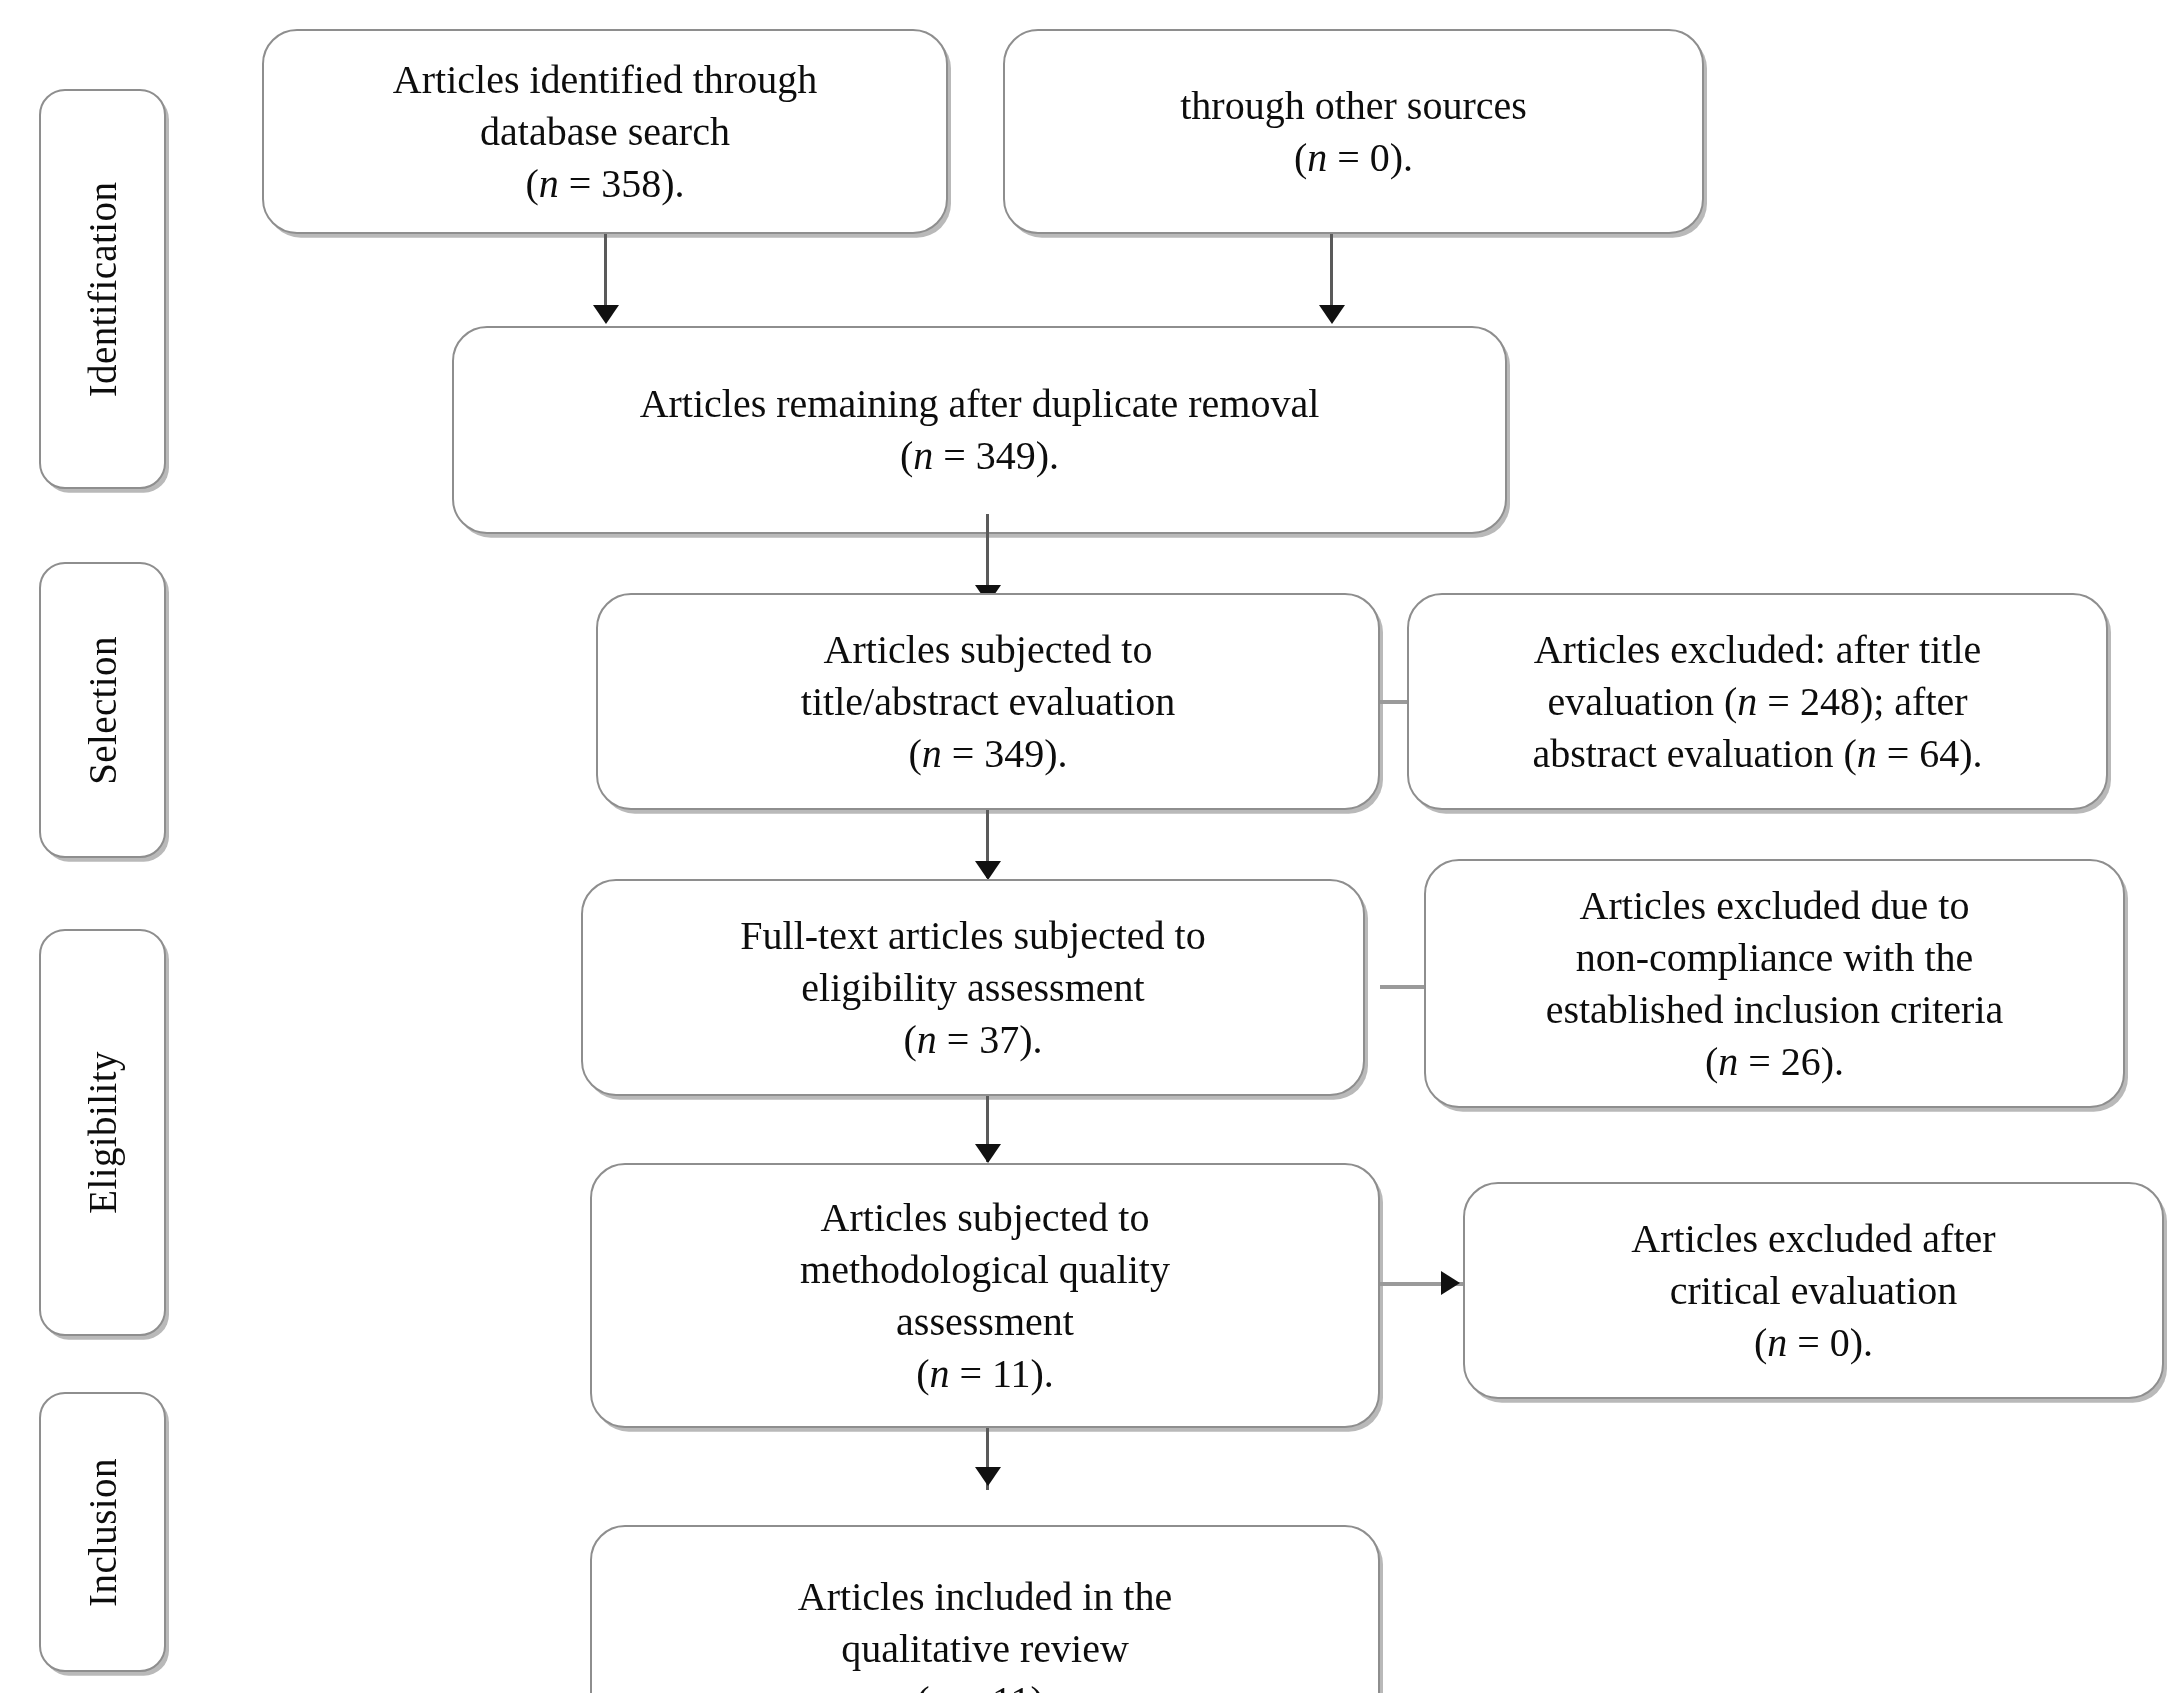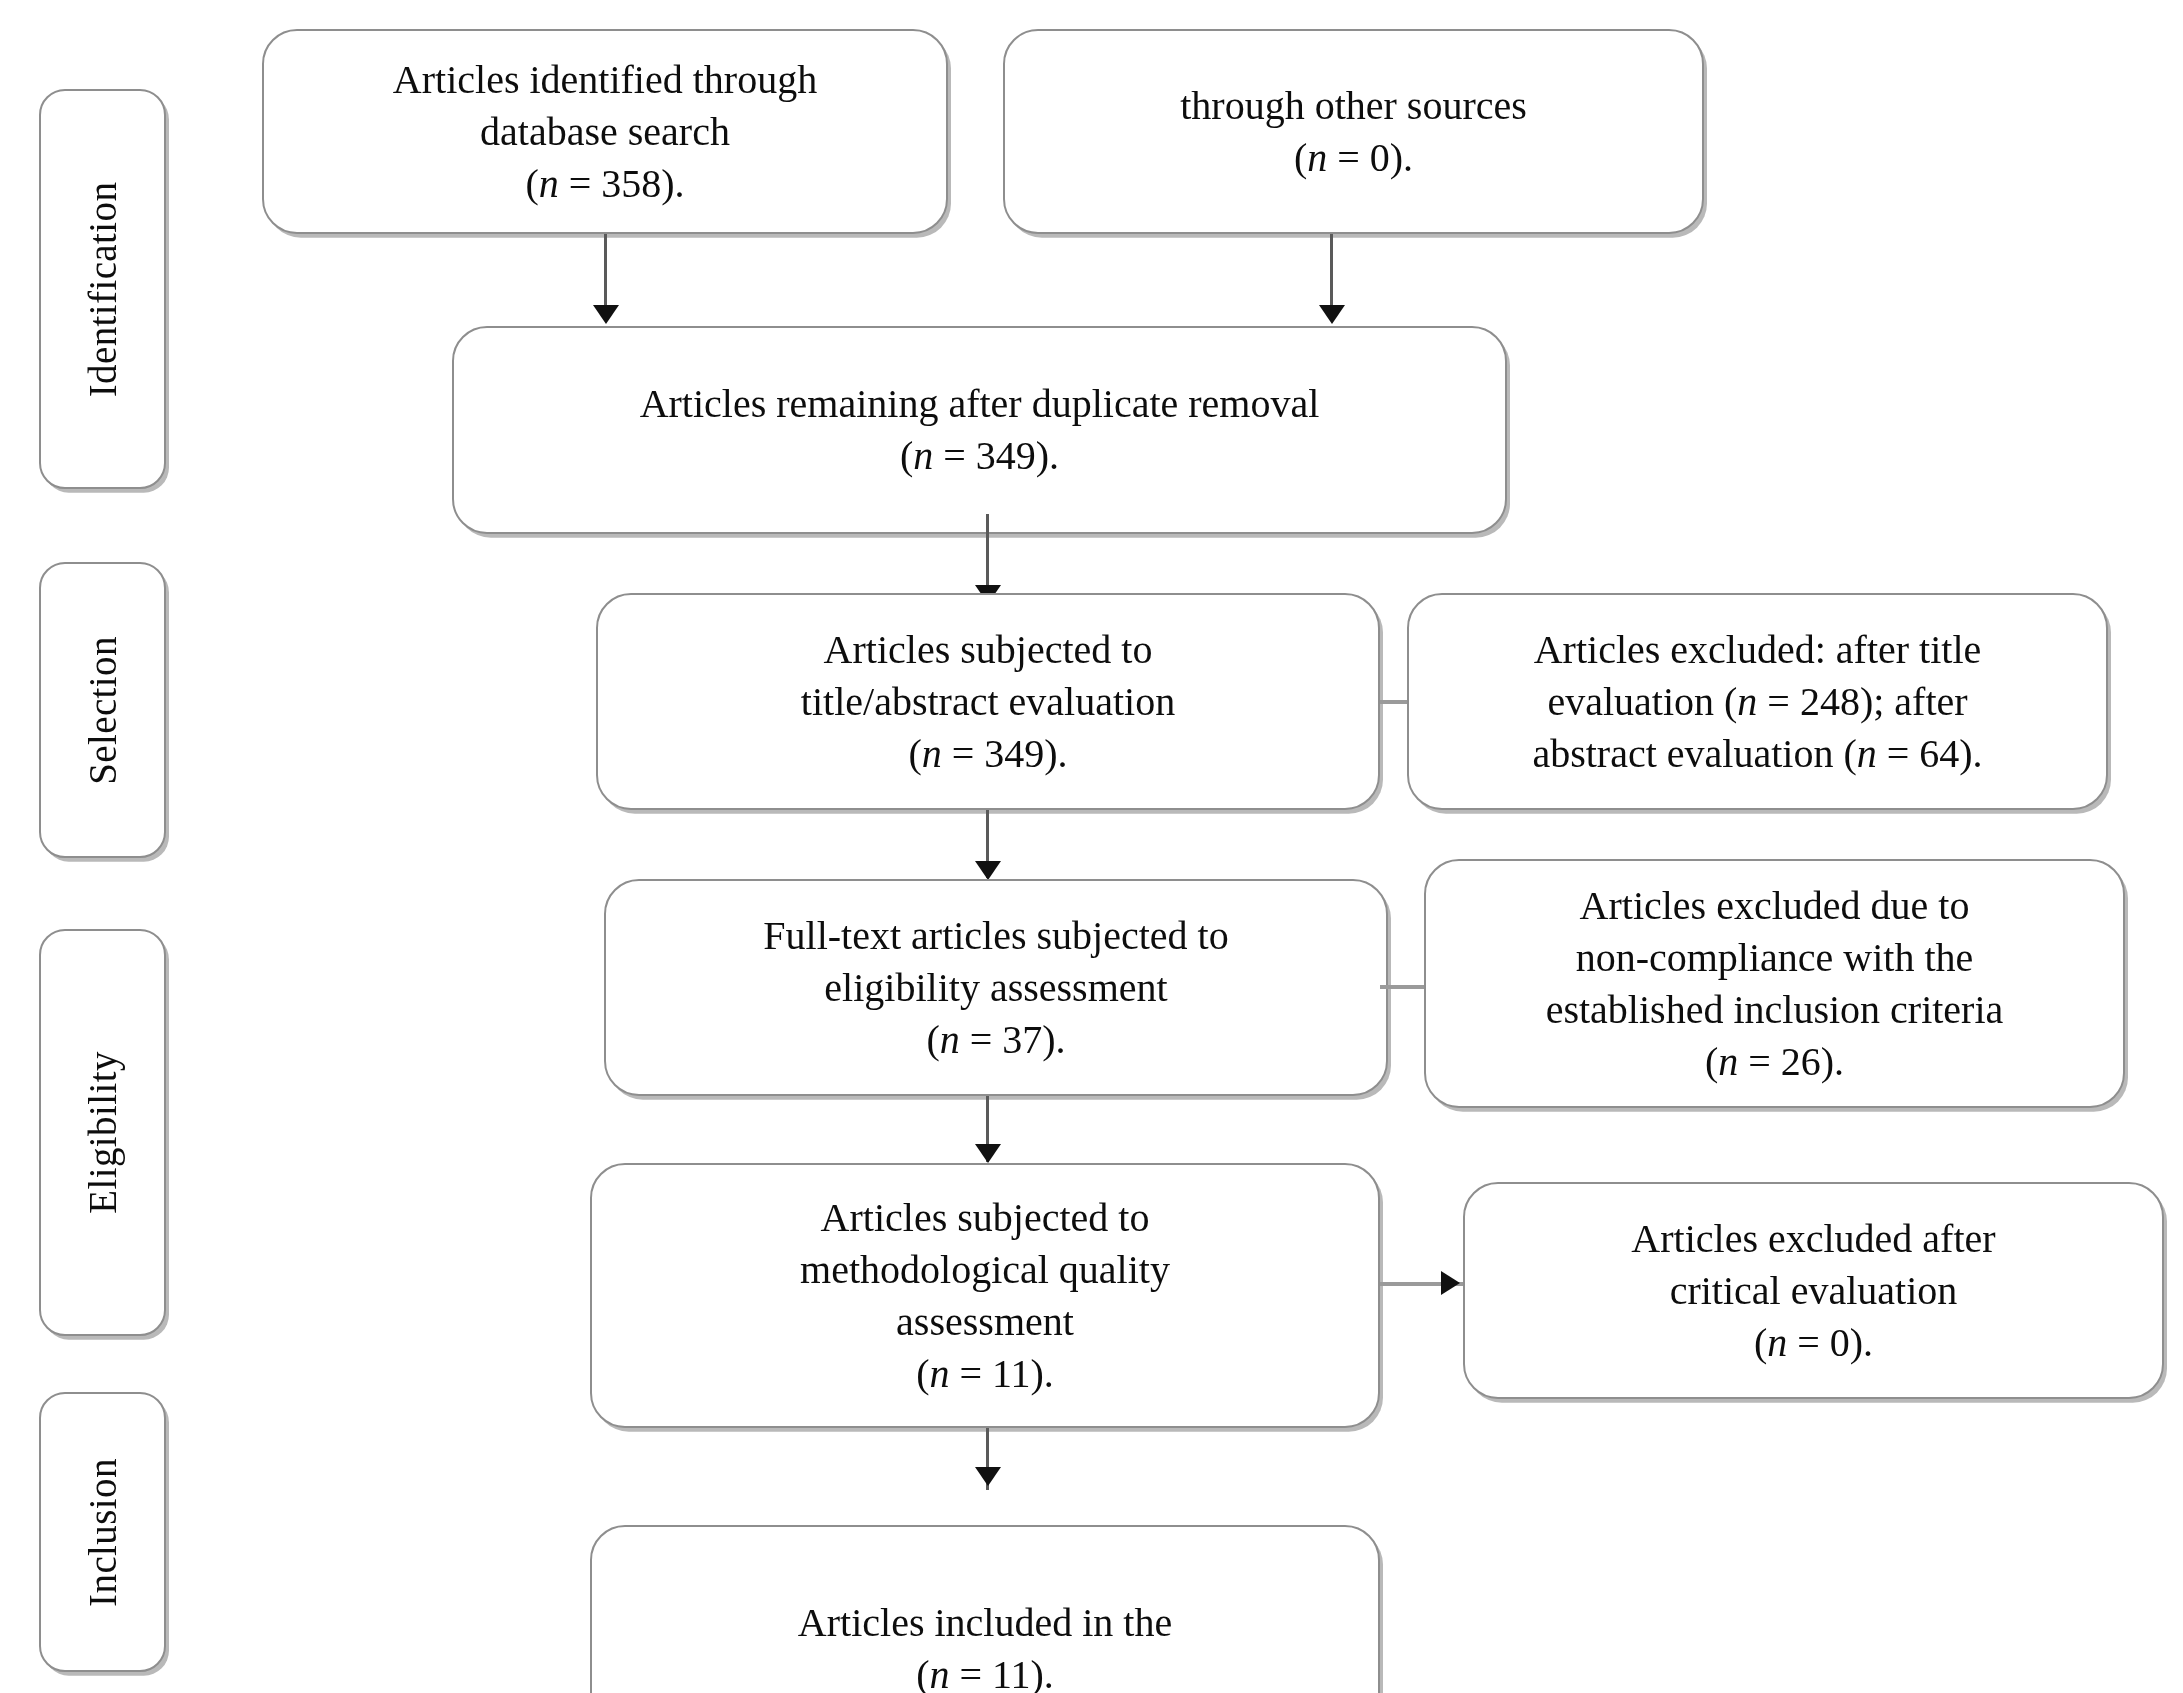--- a/index.html
+++ b/index.html
@@ -120,21 +120,21 @@
 
   <div class="node" style="left:1407px;top:593px;width:701px;height:217px;">
     <span class="ln">Articles excluded: after title</span>
     <span class="ln">evaluation (<i class="nitalic">n</i> = <span>248</span>); after</span>
     <span class="ln">abstract evaluation (<i class="nitalic">n</i> = <span>64</span>).</span>
   </div>
 
   <div class="vline" style="left:986px;top:810px;height:68px;"></div>
   <div class="arrow-down" style="left:975px;top:861px;"></div>
 
-  <div class="node" style="left:604px;top:879px;width:784px;height:217px;">
+  <div class="node" style="left:581px;top:879px;width:784px;height:217px;">
     <span class="ln">Full-text articles subjected to</span>
     <span class="ln">eligibility assessment</span>
     <span class="ln">(<i class="nitalic">n</i> = <span>37</span>).</span>
   </div>
 
   <div class="hline" style="left:1380px;top:985px;width:84px;"></div>
   <div class="arrow-right" style="left:1441px;top:974px;"></div>
 
   <div class="node" style="left:1424px;top:859px;width:701px;height:249px;">
     <span class="ln">Articles excluded due to</span>
@@ -160,17 +160,18 @@
     <span class="ln">Articles excluded after</span>
     <span class="ln">critical evaluation</span>
     <span class="ln">(<i class="nitalic">n</i> = <span>0</span>).</span>
   </div>
 
   <div class="vline" style="left:986px;top:1428px;height:62px;"></div>
   <div class="arrow-down" style="left:975px;top:1467px;"></div>
 
   <div class="node" style="left:590px;top:1484px;width:790px;height:248px;margin-top:41px;">
     <span class="ln">Articles included in the</span>
+    <span class="ln">qualitative review</span>
     <span class="ln">(<i class="nitalic">n</i> = <span>11</span>).</span>
   </div>
 
 </div>
 
 
 </body></html>

